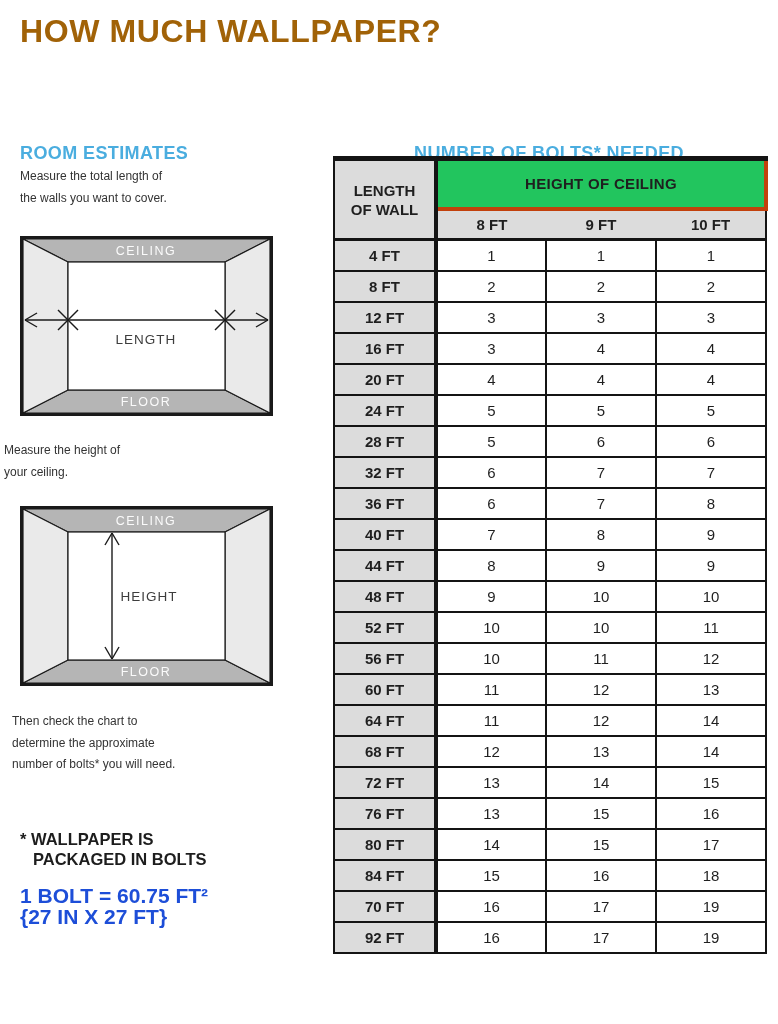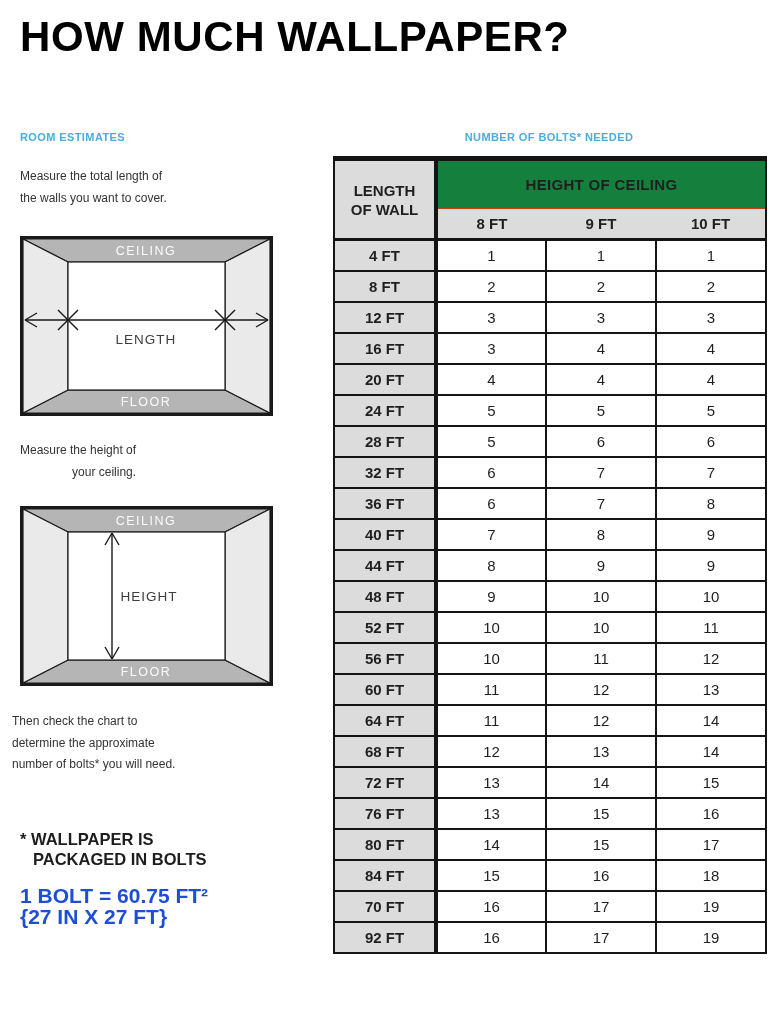--- a/index.html
+++ b/index.html
@@ -1,53 +1,53 @@
 <!DOCTYPE html>
 <html><head>
 <meta charset="utf-8">
 <style>
   * { margin:0; padding:0; box-sizing:border-box; }
   html,body { width:778px; height:1024px; background:#ffffff;
     font-family:"Liberation Sans", sans-serif; position:relative; overflow:hidden; }
 
   .abs { position:absolute; }
 
-  .page-title { left:20px; top:13px; font-size:42px; font-weight:700;
-    color:#000000; letter-spacing:0.6px; }
-
-  .section-heading { font-size:11px; font-weight:700; color:#4aaddf; letter-spacing:0.4px; }
+  .page-title { left:20px; top:13px; font-size:32px; font-weight:700;
+    color:#a16207; letter-spacing:0.6px; }
+
+  .section-heading { font-size:18px; font-weight:700; color:#4aaddf; letter-spacing:0.4px;margin-top:12px; }
   .room-heading { left:20px; top:131px; }
   .bolts-heading { left:333px; top:131px; width:432px; text-align:center; }
 
   .instruction { font-size:12px; line-height:21.5px; color:#333333;
     white-space:pre-line; }
   .step1 { left:20px; top:166px; }
-  .step2 { left:20px; top:440px;text-align:right; }
+  .step2 { left:4px; top:440px; }
   .step3 { left:12px; top:711px; }
 
   .diagram1 { left:20px; top:236px; }
   .diagram2 { left:20px; top:506px; }
 
   .footnote { left:20px; top:830px; font-size:16.5px; font-weight:700;
     line-height:19.5px; color:#1d1d1d; }
   .footnote .indent { margin-left:13px; }
 
   .bolt-info { left:20px; top:886px; font-size:21px; font-weight:700;
     line-height:20.5px; color:#1d4ed8; }
 
   table.bolts { left:333px; top:156px; width:432px; border-collapse:collapse;
     table-layout:fixed; border-top:5px solid #141414; border-left:2px solid #141414;
     border-right:2px solid #141414; border-bottom:2px solid #141414; }
   table.bolts td { text-align:center; vertical-align:middle; padding:0;
     font-size:15px; color:#1f1f1f; }
   td.corner { background:#dcdcdc; font-weight:700; font-size:15.5px; line-height:19px;
     white-space:pre-line; border:2px solid #141414; border-right:4px solid #141414;
     border-bottom:3px solid #141414; }
-  td.group { background:#15803d; font-weight:700; font-size:16px; height:50px;
-    border:1px solid #c2410c; letter-spacing:0.3px; }
+  td.group { background:#22c55e; font-weight:700; font-size:16px; height:50px;
+    border:4px solid #c2410c; letter-spacing:0.3px; }
   td.sub { background:#dcdcdc; font-weight:700; height:31px;
     border-left-style:hidden; border-right-style:hidden; border-bottom:3px solid #141414; }
   td.sub-first { border-left:4px solid #141414; }
   td.sub-last { border-right:2px solid #141414; }
   td.rowlabel { background:#dcdcdc; font-weight:700; height:31px;
     border:2px solid #141414; border-right:4px solid #141414; }
   td.val { background:#ffffff; height:31px; border:2px solid #141414; }
 
   svg text { font-family:"Liberation Sans", sans-serif; }
   .band-label { font-size:12.5px; fill:#fbfbfb; letter-spacing:1.5px; }

